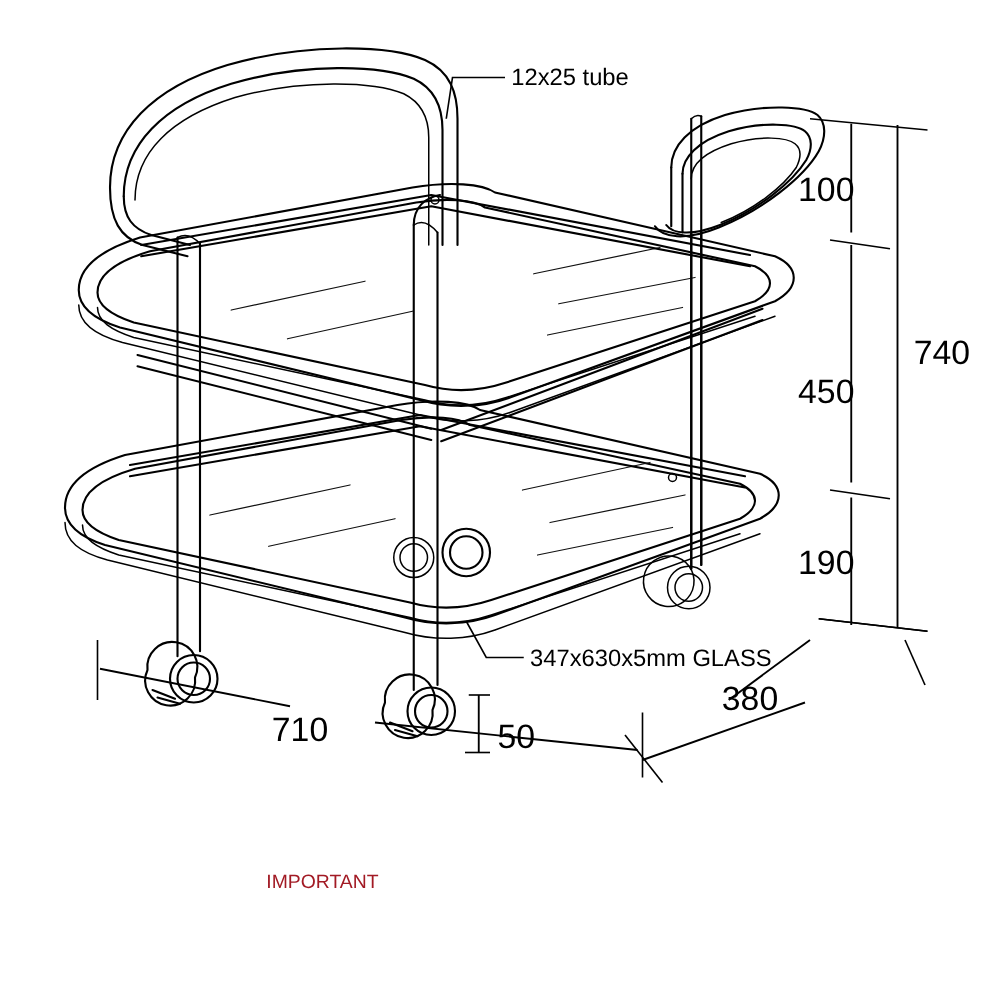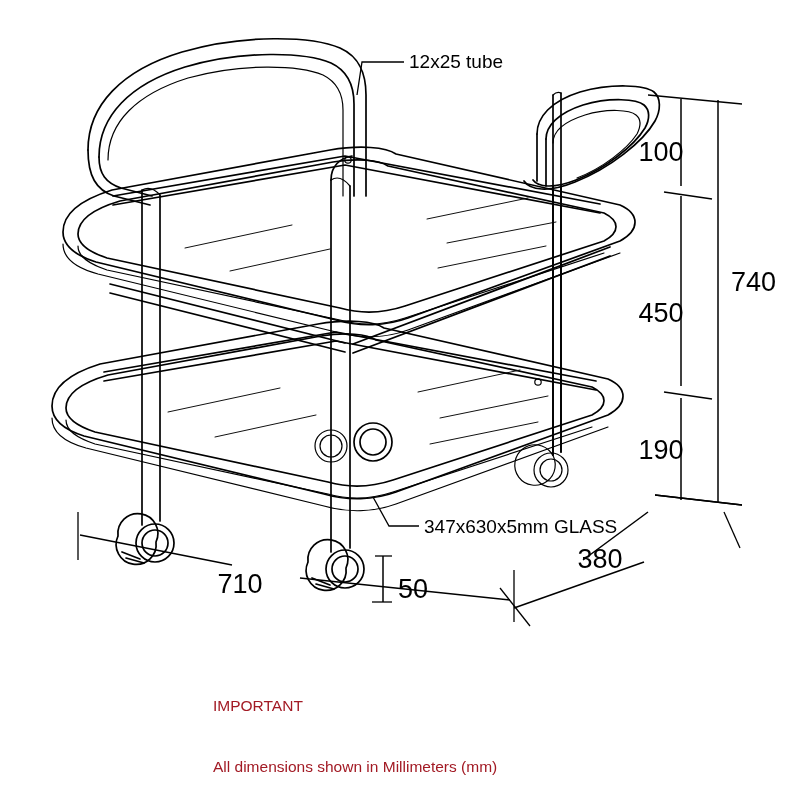--- a/index.html
+++ b/index.html
@@ -360,19 +360,18 @@
 
     <g>
       <path class="dimthin" d="M419,526 L389,526 L373,497"></path>
       <text class="labeltext" x="424" y="533" text-anchor="start">347x630x5mm GLASS</text>
     </g>
 
   </svg>
 
   <div id="notes" style="color: rgb(162, 26, 36);">
     <div>IMPORTANT</div>
-    <div>All dimensions shown in Millimeters (mm)</div>
     
     
     
   </div>
 
 </div>
 
 </body></html>

